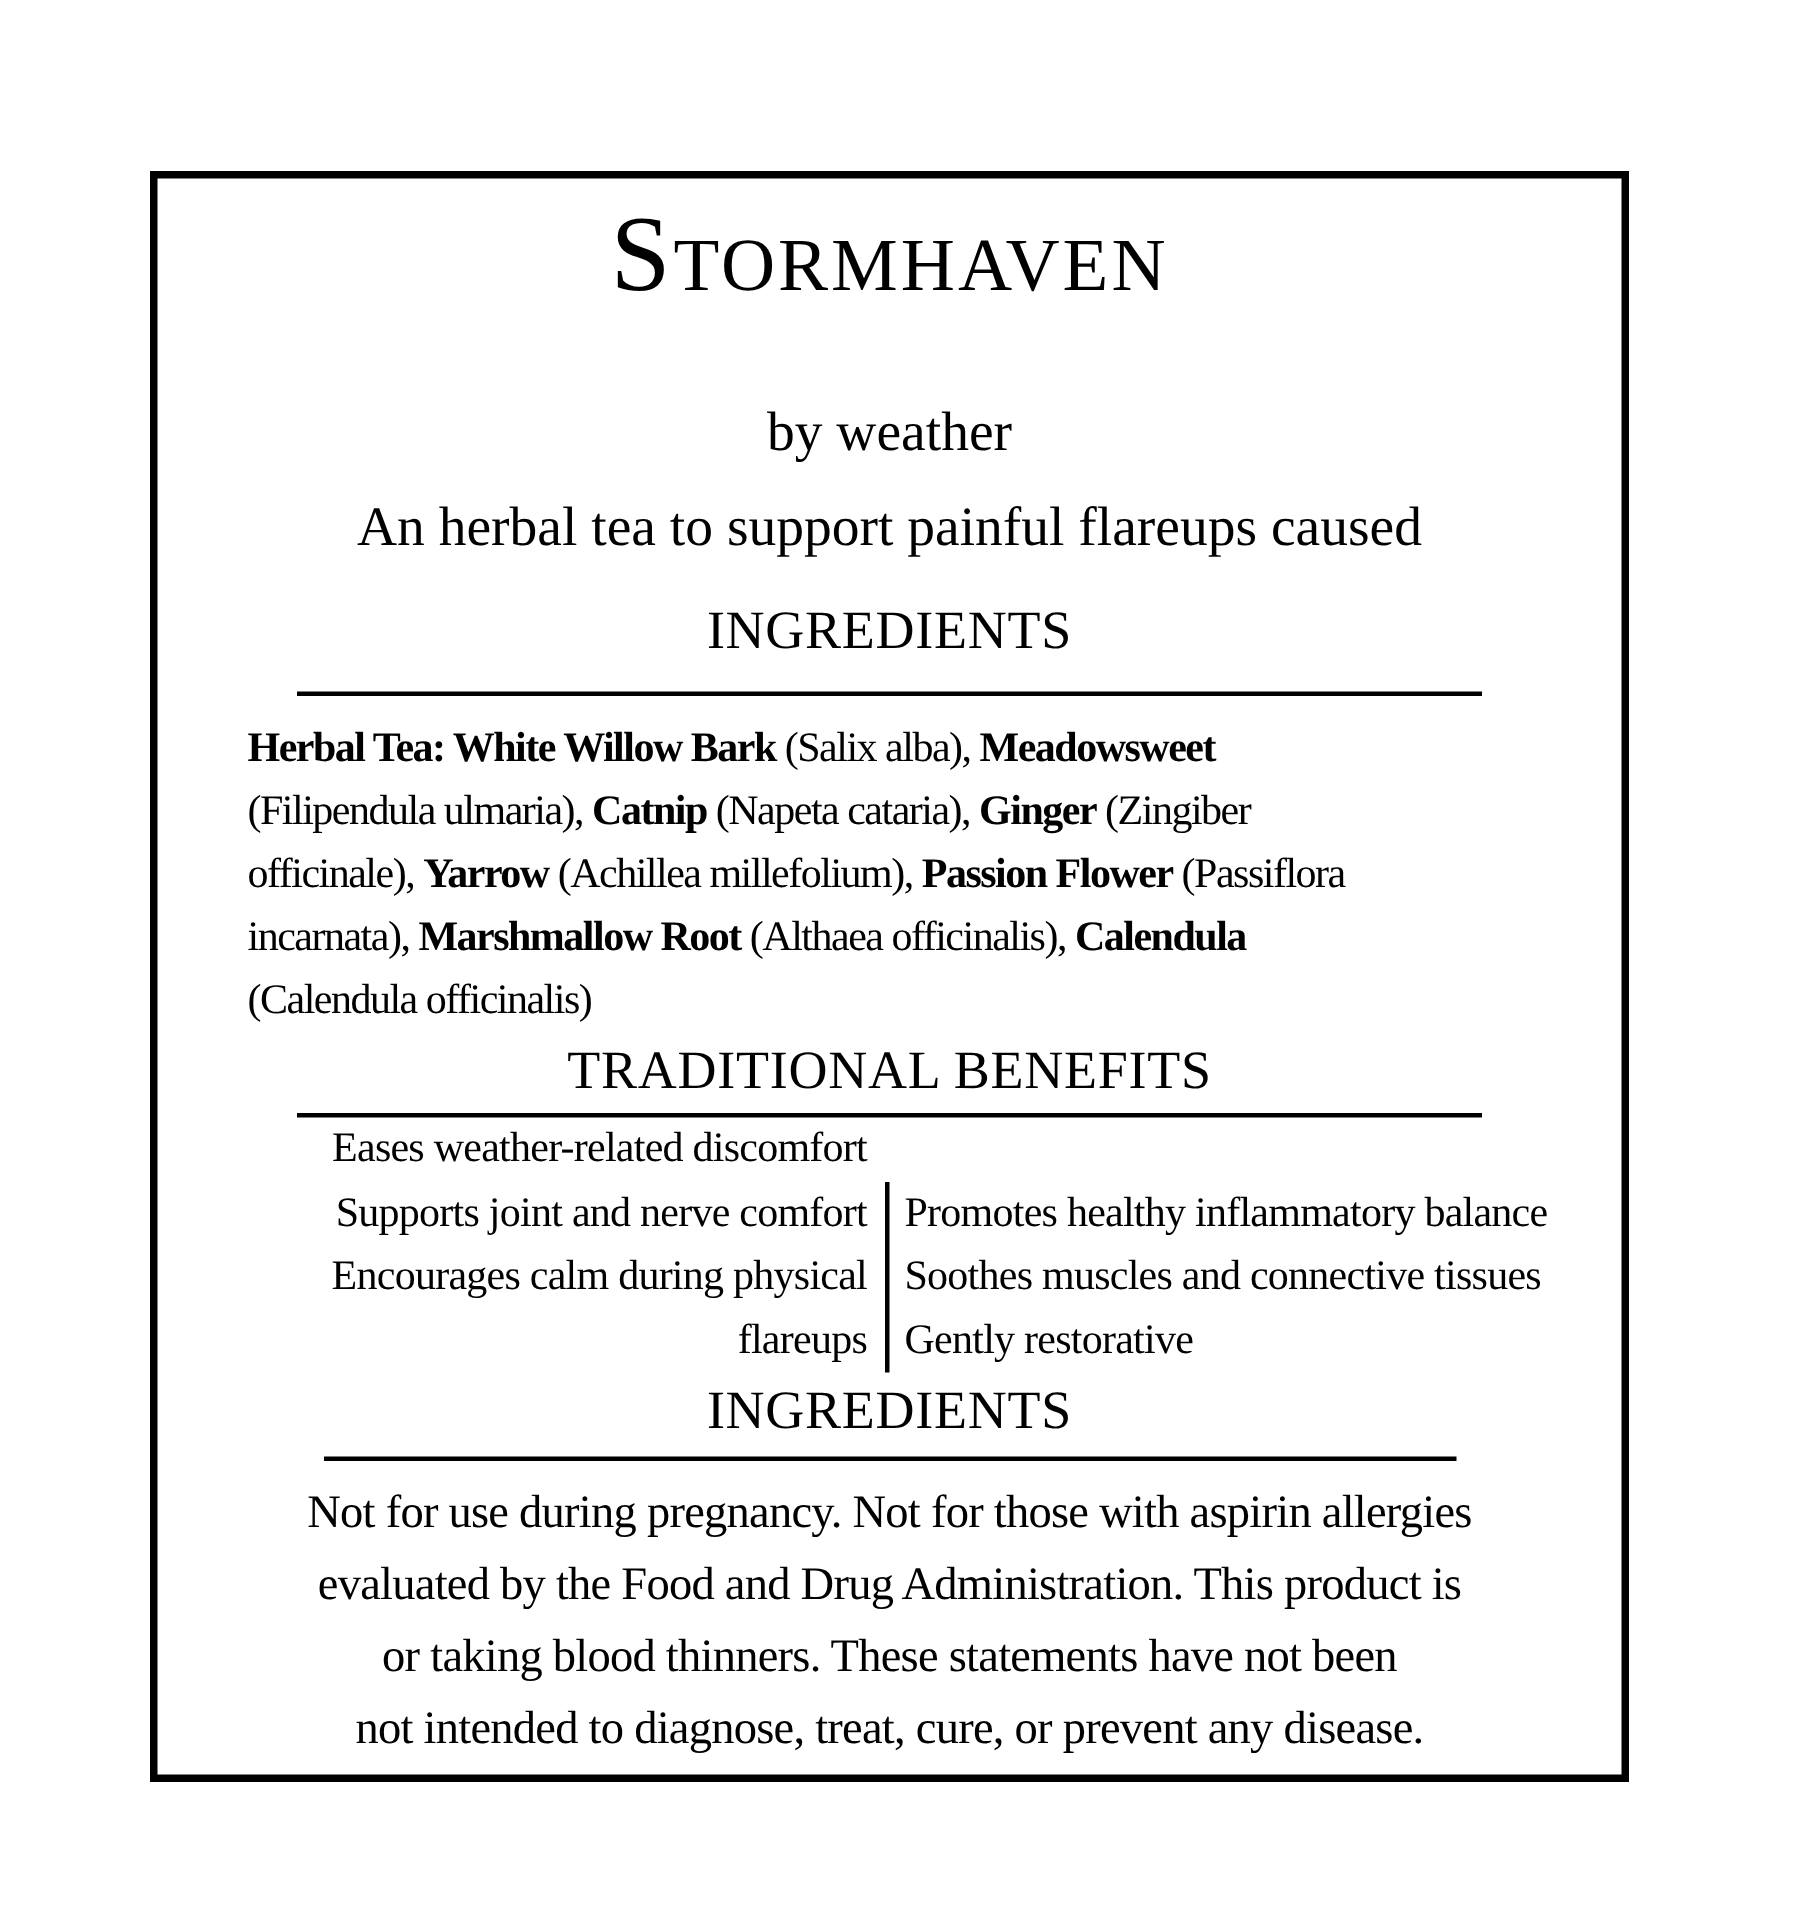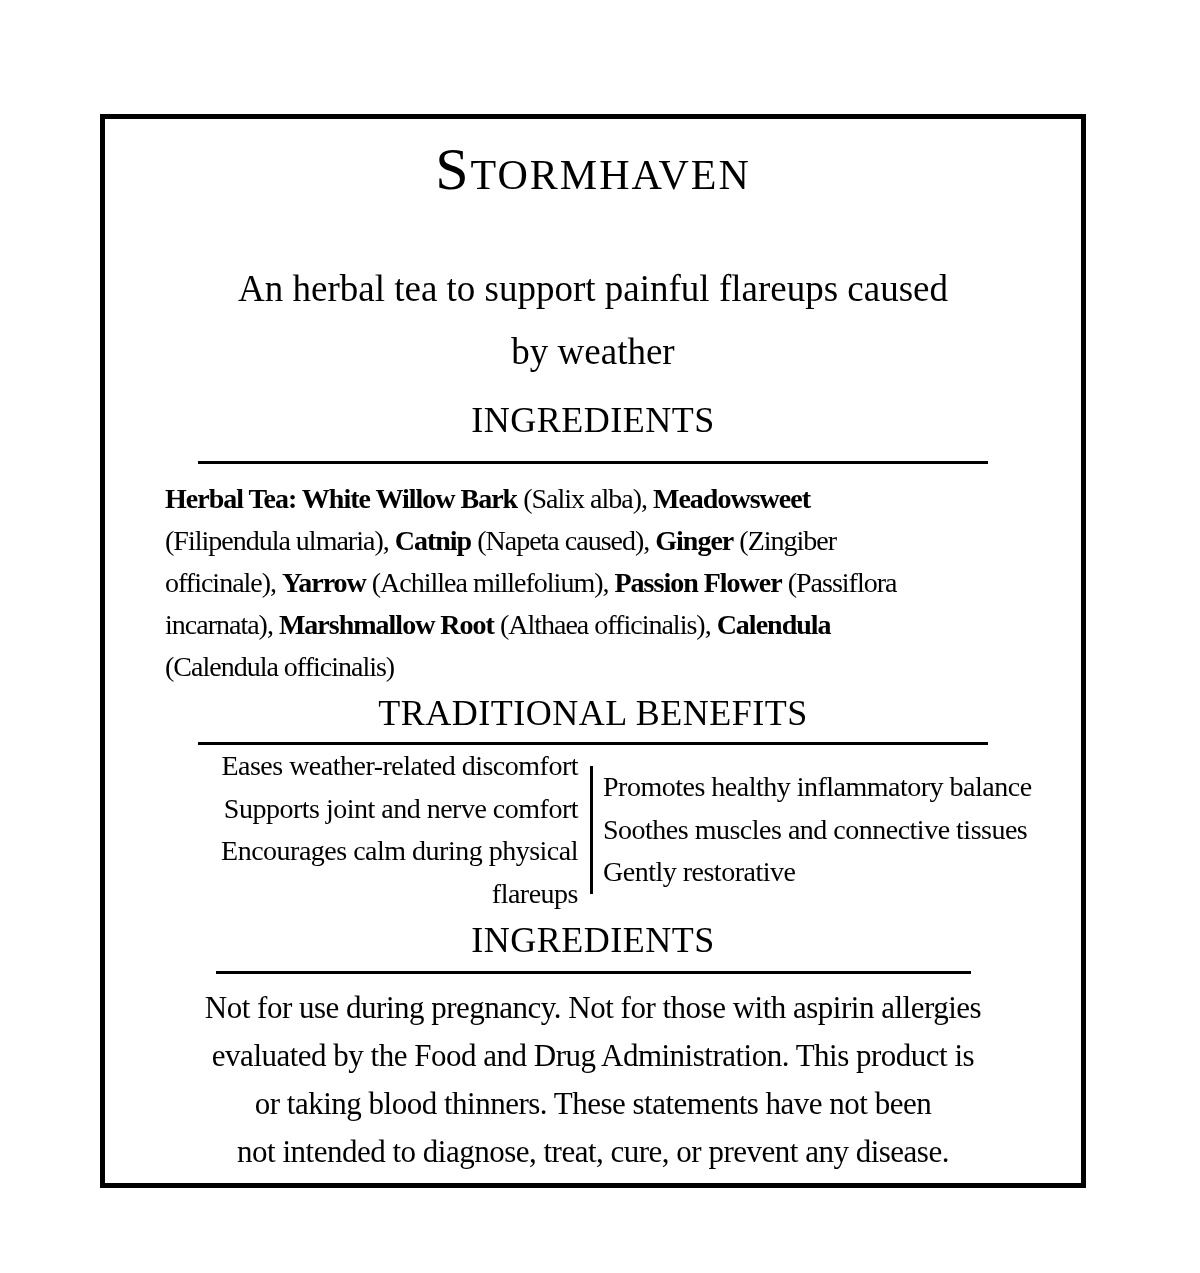--- a/index.html
+++ b/index.html
@@ -15,21 +15,21 @@
     width: 986px; height: 1074px;
     border: 5px solid var(--border, #000000);
     background: var(--bg, #ffffff);
     overflow: hidden;
   }
   .title {
     margin-top: 8px;
     text-align: center;
     font-variant: small-caps;
     font-weight: normal;
-    font-size: 60px;
+    font-size: 72px;
     line-height: 84px;
     letter-spacing: 2px;
   }
   .subtitle {
     margin-top: 46px;
     text-align: center;
     font-size: 37px;
     line-height: 63px;
   }
   .heading {
@@ -52,21 +52,21 @@
   .rule-disclaimer { margin-top: 6px; width: 755px; }
   .ingredients-text {
     margin: 14px 40px 0 60px;
     font-size: 28px;
     line-height: 42px;
     letter-spacing: -1px;
   }
   .ingredients-text .line { white-space: nowrap; }
   .benefits-table {
     display: flex;
-    align-items: center;
+    align-items: flex-end;
     margin-left: 60px;
     font-size: 28px;
     line-height: 42.5px;
     letter-spacing: -0.5px;
   }
   .benefits-left {
     width: 425px;
     text-align: right;
     padding-right: 12px;
   }
@@ -88,30 +88,30 @@
   b { font-weight: bold; text-align: center; }
 </style>
 </head>
 <body>
 
 <div class="label-box">
 
   <h1 class="title">Stormhaven</h1>
 
   <div class="subtitle">
+      <div class="line">by weather</div>
       <div class="line">An herbal tea to support painful flareups caused</div>
-      <div class="line">by weather</div>
     </div>
 
   <h2 class="heading h-ingredients">INGREDIENTS</h2>
   <div class="rule"></div>
 
   <div class="ingredients-text">
       <div class="line"><b>Herbal Tea: White Willow Bark</b><span> (Salix alba), </span><b>Meadowsweet</b></div>
-      <div class="line"><span>(Filipendula ulmaria), </span><b>Catnip</b><span> (Napeta caused), </span><b>Ginger</b><span> (Zingiber</span></div>
+      <div class="line"><span>(Filipendula ulmaria), </span><b>Catnip</b><span> (Napeta cataria), </span><b>Ginger</b><span> (Zingiber</span></div>
       <div class="line"><span>officinale), </span><b>Yarrow</b><span> (Achillea millefolium), </span><b>Passion Flower</b><span> (Passiflora</span></div>
       <div class="line"><span>incarnata), </span><b>Marshmallow Root</b><span> (Althaea officinalis), </span><b>Calendula</b></div>
       <div class="line"><span>(Calendula officinalis)</span></div>
     </div>
 
   <h2 class="heading h-benefits">TRADITIONAL BENEFITS</h2>
   <div class="rule rule-benefits"></div>
 
   <div class="benefits-table">
     <div class="benefits-left">

